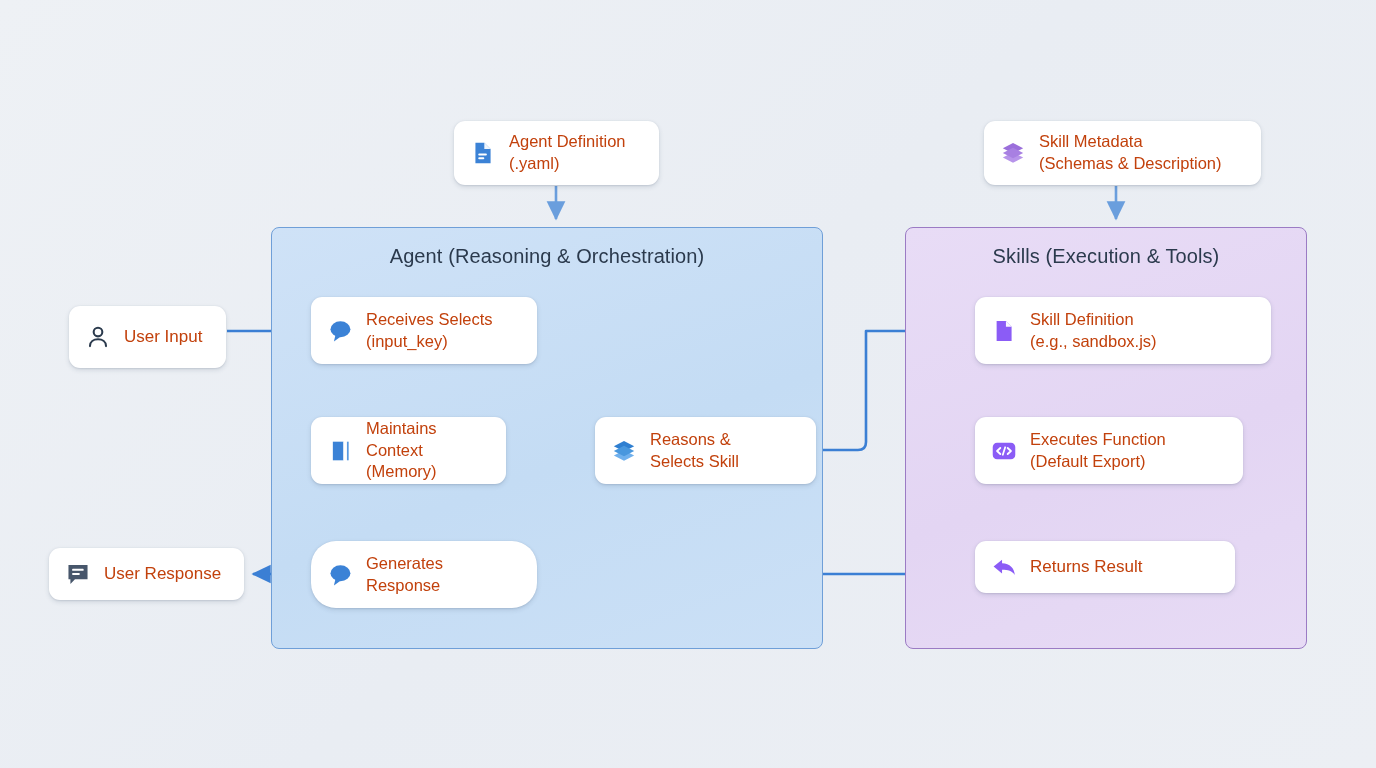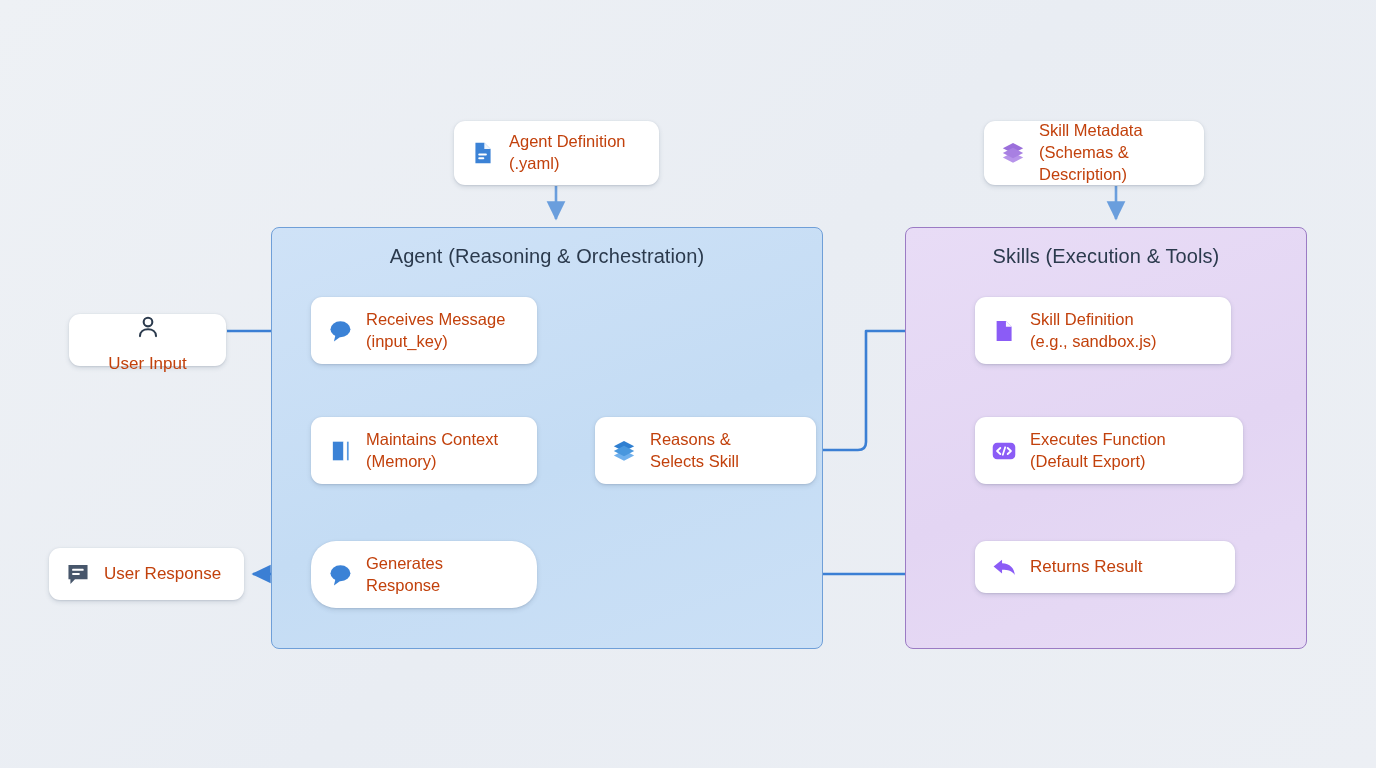--- a/index.html
+++ b/index.html
@@ -70,28 +70,28 @@
     white-space: pre-line;
   }
   .ico {
     flex: 0 0 auto;
     width: 26px; height: 26px;
     display: block;
   }
 
   
   .n-agentdef   { left: 454px;  top: 121px; width: 205px; height: 64px; }
-  .n-skillmeta  { left: 984px;  top: 121px; width: 220px; height: 64px; }
-  .n-userinput  { left: 69px;   top: 314px; width: 157px; height: 52px; flex-direction: column; }
+  .n-skillmeta  { left: 984px;  top: 121px; width: 277px; height: 64px; }
+  .n-userinput  { left: 69px;   top: 306px; width: 157px; height: 62px; }
   .n-receives   { left: 311px;  top: 297px; width: 226px; height: 67px; }
-  .n-maintains  { left: 311px;  top: 417px; width: 226px; height: 67px; }
+  .n-maintains  { left: 311px;  top: 417px; width: 195px; height: 67px; }
   .n-reasons    { left: 582px;  top: 417px; width: 221px; height: 67px; margin-left: 13px; }
   .n-userresp   { left: 49px;   top: 548px; width: 195px; height: 52px; }
   .n-generates  { left: 311px;  top: 541px; width: 226px; height: 67px; border-radius: 25px; }
-  .n-skilldef   { left: 975px;  top: 297px; width: 256px; height: 67px; }
+  .n-skilldef   { left: 975px;  top: 297px; width: 296px; height: 67px; }
   .n-executes   { left: 975px;  top: 417px; width: 268px; height: 67px; }
   .n-returns    { left: 975px;  top: 541px; width: 260px; height: 52px; }
 
   .n-userinput .lbl,
   .n-userresp .lbl,
   .n-returns .lbl { font-size: 17px; }
 </style>
 </head>
 <body>
 
@@ -168,21 +168,21 @@
       <path d="M4.6 20.4c0-4.1 3.3-6.3 7.4-6.3s7.4 2.2 7.4 6.3" fill="none" stroke="#2b3a4d" stroke-width="1.9" stroke-linecap="round"></path>
     </svg>
     <span class="lbl">User Input</span>
   </div>
 
   <div class="card n-receives">
     <svg class="ico" viewBox="0 0 24 24">
       <ellipse cx="12.4" cy="10.4" rx="9.2" ry="7.3" fill="#3b82d6"></ellipse>
       <path d="M7.8 15.6 L6.4 21.6 L12.4 17.2 Z" fill="#3b82d6"></path>
     </svg>
-    <span class="lbl">Receives Message
+    <span class="lbl">Receives Selects
 (input_key)</span>
   </div>
 
   <div class="card n-maintains">
     <svg class="ico" viewBox="0 0 24 24">
       <path d="M5.4 3.4h9.8v17.2H5.4z" fill="#3b82d6"></path>
       <rect x="15.2" y="3.4" width="3.2" height="17.2" fill="#ffffff"></rect>
       <rect x="18.4" y="3.4" width="1.6" height="17.2" fill="#5a9ae0"></rect>
     </svg>
     <span class="lbl">Maintains Context

